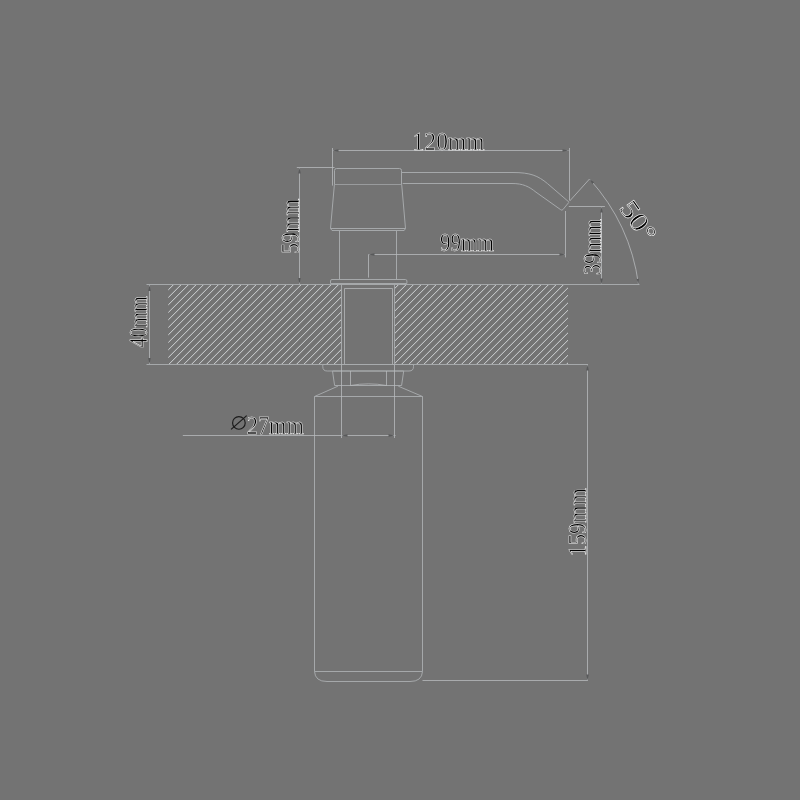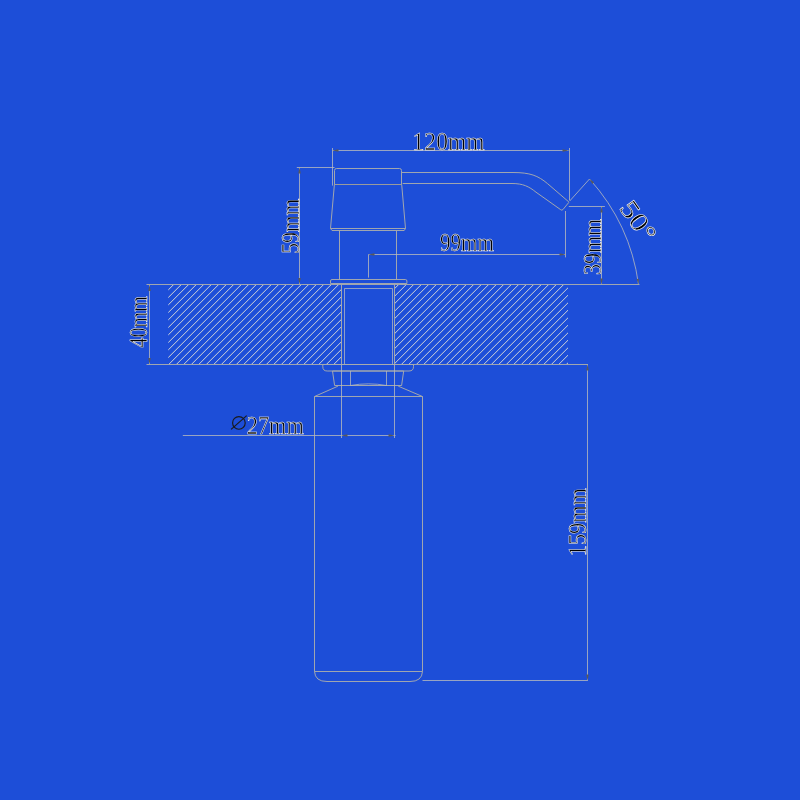--- a/index.html
+++ b/index.html
@@ -1,16 +1,16 @@
 <!DOCTYPE html>
 <html><head>
 <meta charset="utf-8">
 <style>
   html,body{margin:0;padding:0;background:#ffffff;}
-  .page{width:800px;height:800px;position:relative;background:#1d4ed8;}
+  .page{width:800px;height:800px;position:relative;background:#737373;}
   text{font-family:"Liberation Serif",serif;fill:#000;stroke:#ffffff;stroke-width:0.55;}
 </style>
 </head>
 <body>
 <div class="page">
 <svg width="800" height="800" viewBox="0 0 800 800">
 <defs>
   <clipPath id="hatchclip">
     <rect x="168.3" y="284.9" width="173.2" height="79.2"></rect>
     <rect x="394.9" y="284.9" width="173.1" height="79.2"></rect>

